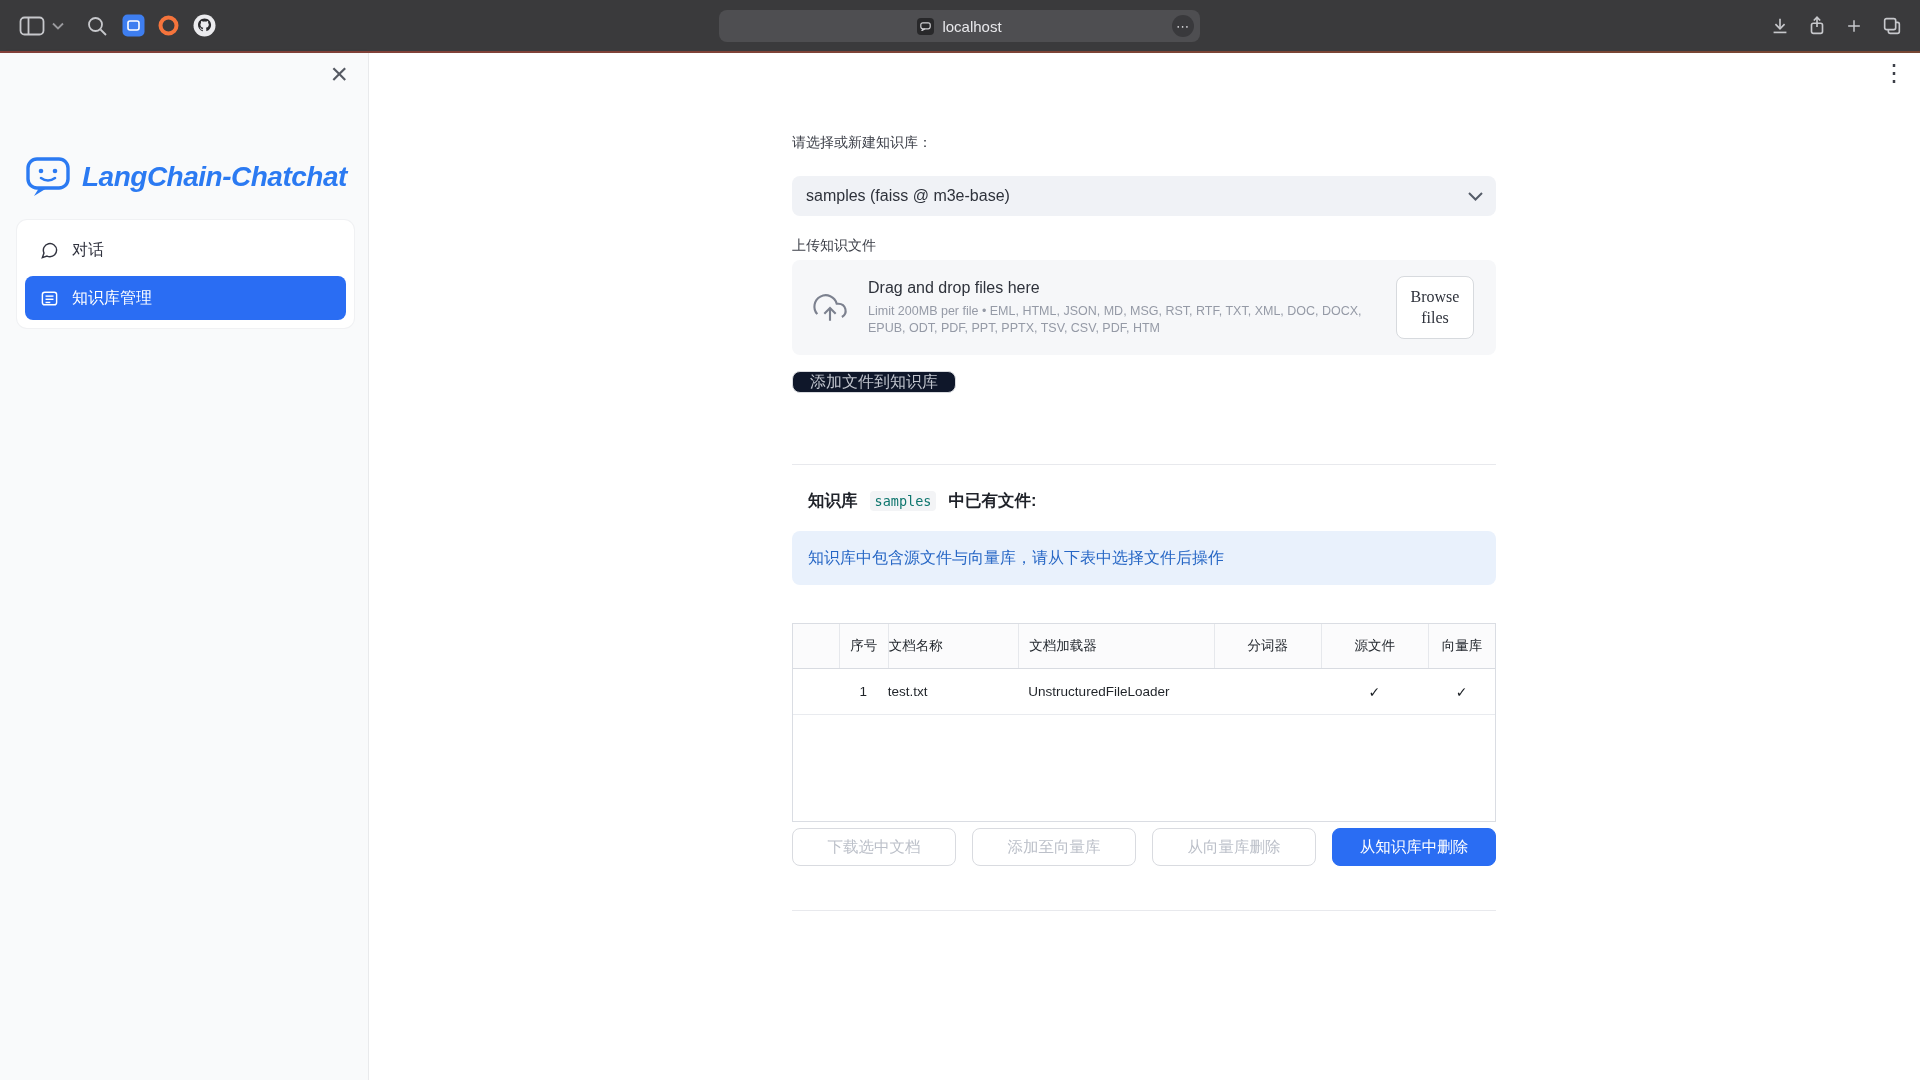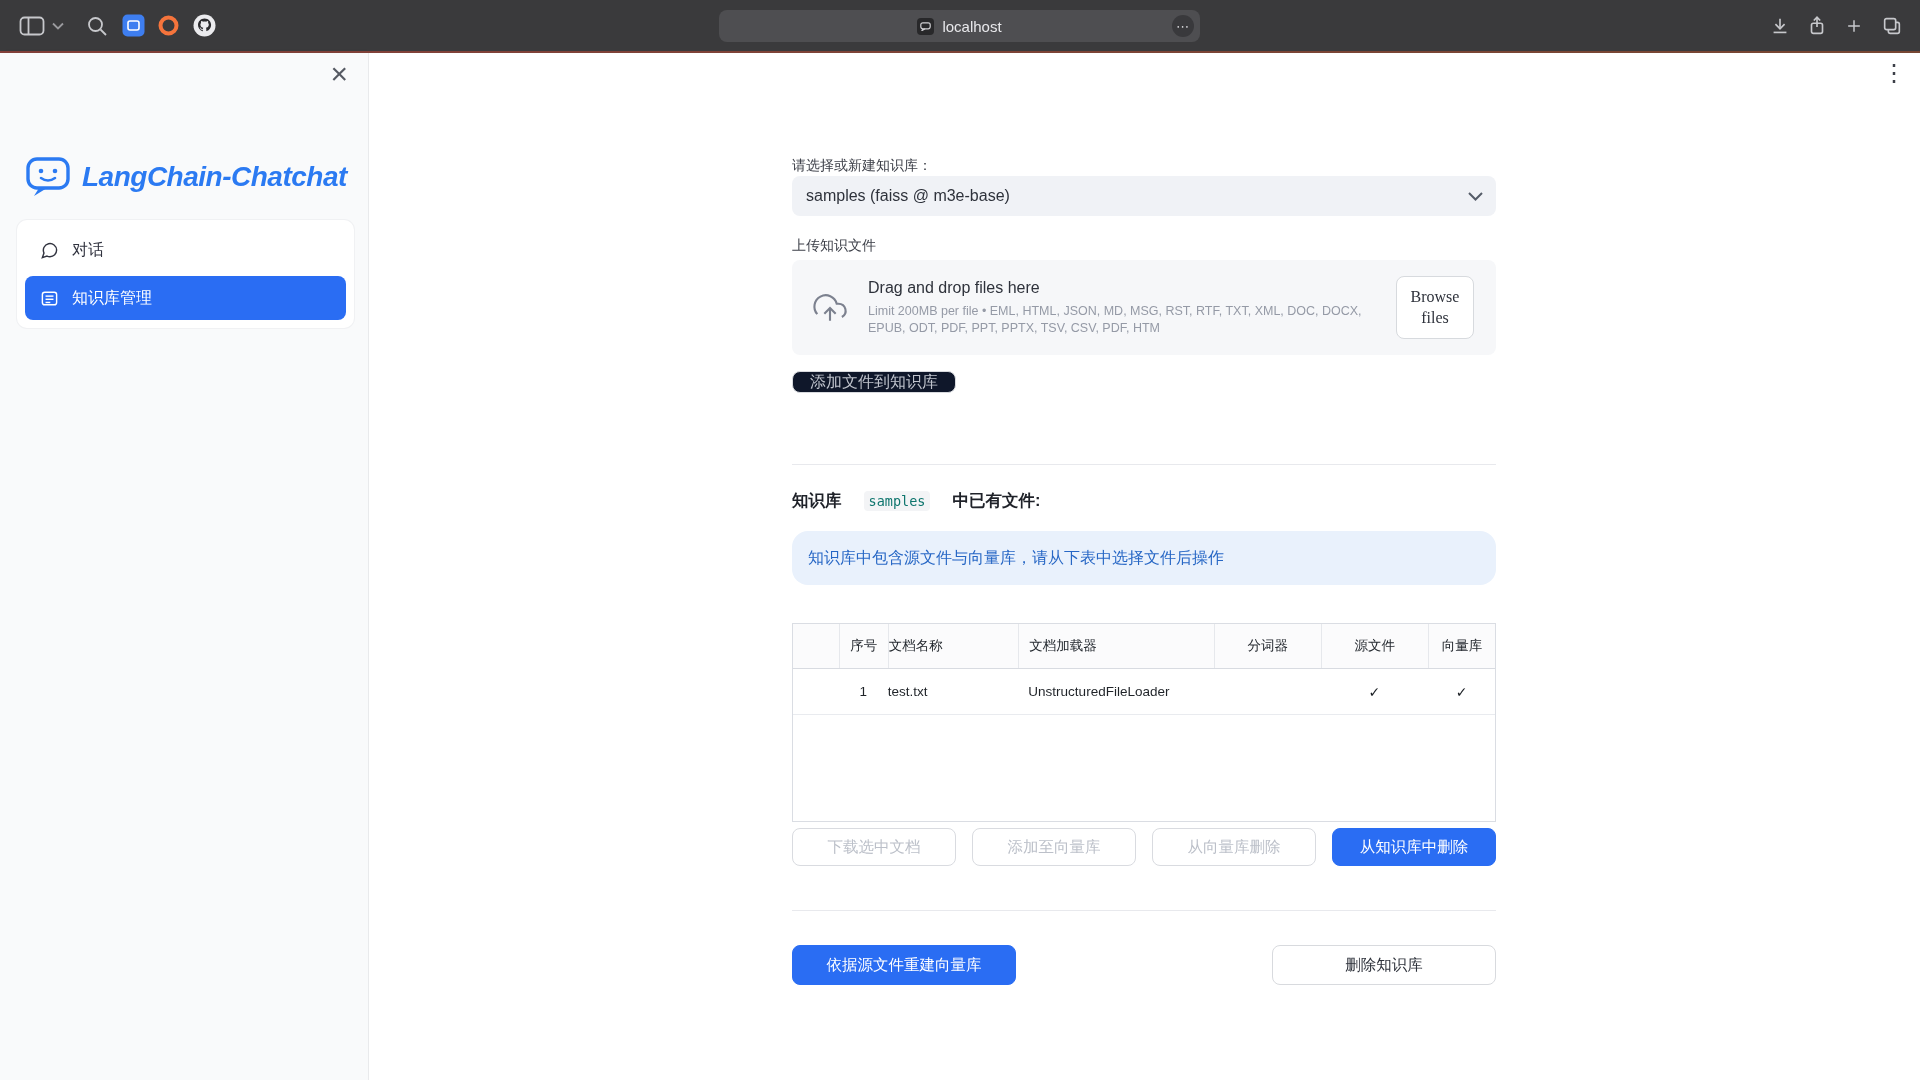--- a/index.html
+++ b/index.html
@@ -25,42 +25,42 @@
   .menu-item{height:44px;border-radius:8px;display:flex;align-items:center;gap:13px;padding:0 15px;font-size:16px;color:#31333f;cursor:pointer;}
   .menu-item + .menu-item{margin-top:4px;}
   .menu-item.active{background:#2a6df3;color:#ffffff;}
 
   
   .main{position:absolute;top:53px;left:369px;width:1551px;height:1027px;background:#ffffff;}
   .kebab{position:absolute;top:8px;right:14px;font-size:24px;color:#3c3f48;line-height:1;cursor:pointer;}
   .content{position:absolute;left:423px;top:0;width:704px;height:1027px;}
 
   .lbl{position:absolute;left:0;font-size:14px;color:#3c3f48;}
-  .lbl1{top:81px;margin-top:23px;}
+  .lbl1{top:81px;}
   .lbl2{top:184px;}
 
   .selectbox{position:absolute;top:123px;left:0;width:704px;height:40px;background:#f0f2f6;border-radius:8px;display:flex;align-items:center;padding:0 14px;font-size:16px;color:#2e323b;cursor:pointer;}
   .selectbox .chev{position:absolute;right:13px;top:16px;}
 
   .uploader{position:absolute;top:207px;left:0;width:704px;height:95px;background:#f6f7f9;border-radius:8px;display:flex;align-items:center;padding:0 22px 0 17px;gap:17px;}
   .up-text{flex:1;}
   .up-title{font-size:16px;color:#2e323b;}
   .up-limit{margin-top:6px;font-size:12.5px;line-height:1.35;color:#959aa6;max-width:516px;}
   .browse-btn{width:78px;min-height:63px;background:#ffffff;border:1px solid #d7dade;border-radius:8px;font-size:16px;color:#2e323b;display:flex;align-items:center;justify-content:center;text-align:center;padding:6px;line-height:1.3;}
 
   .add-btn{position:absolute;top:318px;left:0;height:22px;padding:0 17px;background:#0f172a;border:1px solid #d8dade;border-radius:8px;color:#bfc3cc;font-size:16px;display:inline-flex;align-items:center;cursor:default;}
 
   .hr{position:absolute;left:0;width:704px;height:1px;background:#e8e9ed;}
   .hr1{top:411px;}
   .hr2{top:857px;}
 
-  .sec-head{position:absolute;top:437px;left:0;display:flex;align-items:center;gap:22px;font-size:16.5px;font-weight:bold;color:#1f2229;}
+  .sec-head{position:absolute;top:437px;left:16px;display:flex;align-items:center;gap:12px;font-size:16.5px;font-weight:bold;color:#1f2229;}
   .code{font-family:"DejaVu Sans Mono","Liberation Mono",monospace;font-size:13.5px;font-weight:normal;color:#0f766e;background:#f3f4f6;padding:2px 5px;border-radius:4px;}
 
-  .infobox{position:absolute;top:478px;left:0;width:704px;height:54px;background:#e9f1fc;border-radius:16px;display:flex;align-items:center;padding:0 16px;font-size:16px;color:#2767c5;}
+  .infobox{position:absolute;top:478px;left:0;width:704px;height:54px;background:#e9f1fc;border-radius:8px;display:flex;align-items:center;padding:0 16px;font-size:16px;color:#2767c5;}
 
   .tablewrap{position:absolute;top:570px;left:0;width:704px;height:199px;border:1px solid #dadde3;background:#ffffff;}
   .thead{display:flex;height:45px;background:#fbfbfc;border-bottom:1px solid #d8dbe1;font-size:13.5px;color:#24292f;}
   .th{display:flex;align-items:center;border-left:1px solid #e6e8ec;height:100%;}
   .th:first-child{border-left:none;}
   .trow{display:flex;height:46px;border-bottom:1px solid #e9ebef;font-size:13.5px;color:#1f2328;cursor:pointer;}
   .td{display:flex;align-items:center;height:100%;}
   .c0{width:46px;}
   .c1{width:49px;justify-content:center;}
   .c2{width:131px;}
@@ -257,19 +257,15 @@
 
     <div class="actions">
       <button class="btn disabled">下载选中文档</button>
       <button class="btn disabled">添加至向量库</button>
       <button class="btn disabled">从向量库删除</button>
       <button class="btn primary">从知识库中删除</button>
     </div>
 
     <div class="hr hr2"></div>
 
-    <div class="bottomrow">
-      <button class="btn primary rebuild">依据源文件重建向量库</button>
-      <button class="btn secondary deletekb">删除知识库</button>
-    </div>
 
   </div>
 </div>
 
 </body></html>

